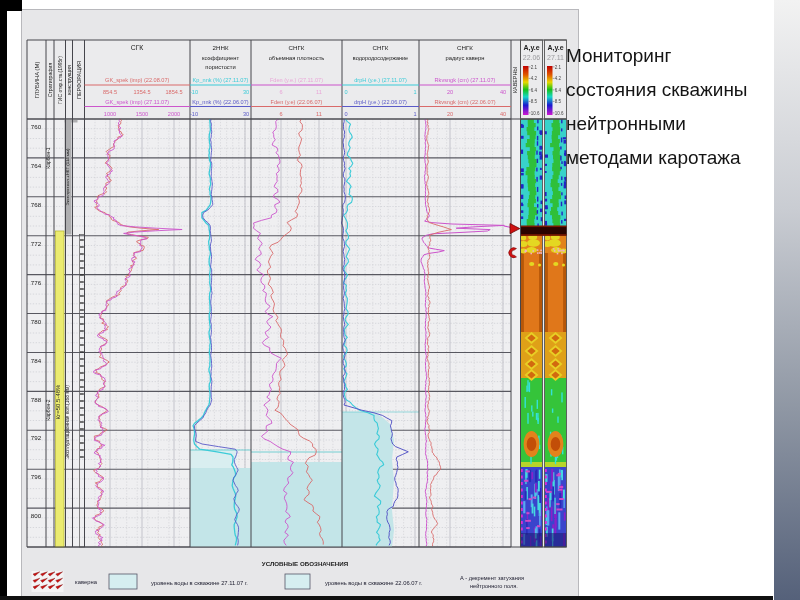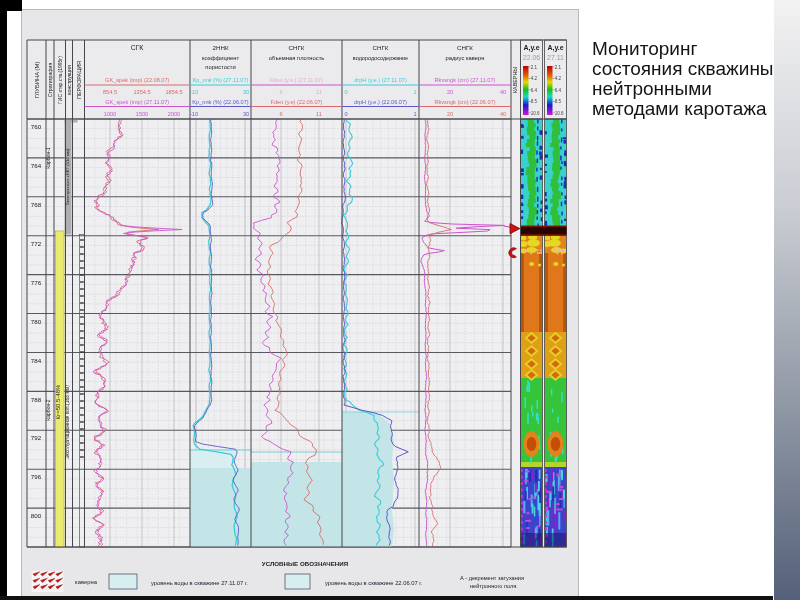--- a/index.html
+++ b/index.html
@@ -1,20 +1,20 @@
 <!DOCTYPE html>
 <html><head><meta charset="utf-8"><style>
 html,body{margin:0;padding:0;background:#fff;width:800px;height:600px;overflow:hidden}
 #page{position:relative;width:800px;height:600px;background:#fff;font-family:"Liberation Sans",sans-serif}
 #lstrip{position:absolute;left:0;top:0;width:7px;height:600px;background:#000}
 #corner{position:absolute;left:0;top:0;width:22px;height:11px;background:#000}
 #bstrip{position:absolute;left:0;top:596px;width:773px;height:4px;background:#111}
 #rbar{position:absolute;left:774px;top:0;width:26px;height:600px;background:linear-gradient(180deg,#f2f2f2 0%,#c9ccd2 35%,#8f97a4 68%,#55617a 100%)}
 #panel{position:absolute;left:22px;top:10px;width:556px;height:587px;background:#e7e7e9;box-shadow:0 0 0 1px #b8b8bc}
-#title{position:absolute;left:592px;top:39px;width:190px;color:#151515;font-size:19px;line-height:20px;font-weight:400}
+#title{position:absolute;left:566px;top:39px;width:190px;color:#151515;font-size:19px;line-height:34px;font-weight:400}
 </style></head><body>
 <div id="page">
   <div id="panel"><svg width="556" height="587" viewBox="0 0 556 587">
         <rect x="0" y="0" width="556" height="587" fill="#e7e7e9"></rect>
         <rect x="5" y="109" width="539.5" height="428" fill="#efeff1"></rect>
         <rect x="5" y="30" width="539.5" height="79" fill="#ebebed"></rect>
         <g stroke="#cccdd2" stroke-width="0.7" stroke-dasharray="1.3,1.6">
           <line x1="5" y1="118.7" x2="489" y2="118.7"></line>
           <line x1="5" y1="128.5" x2="489" y2="128.5"></line>
           <line x1="5" y1="138.2" x2="489" y2="138.2"></line>

